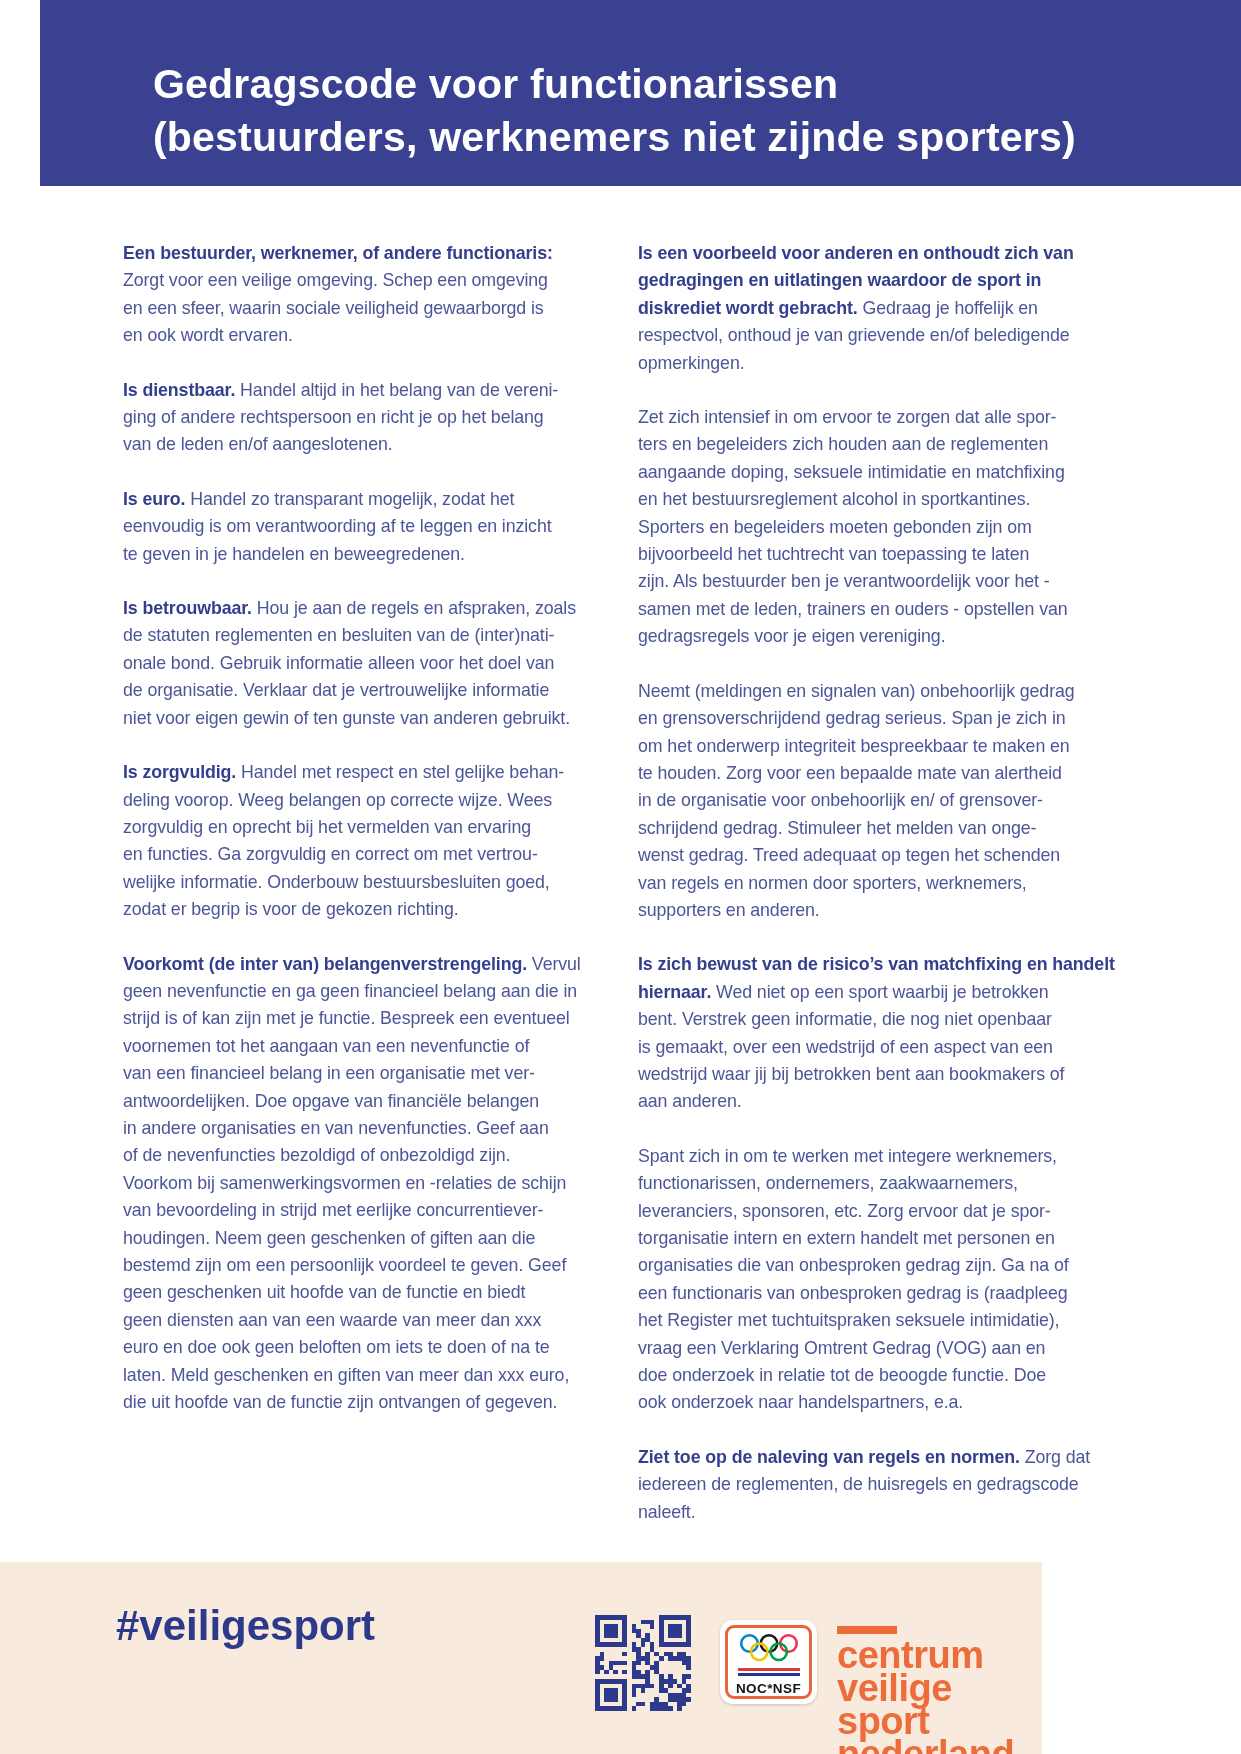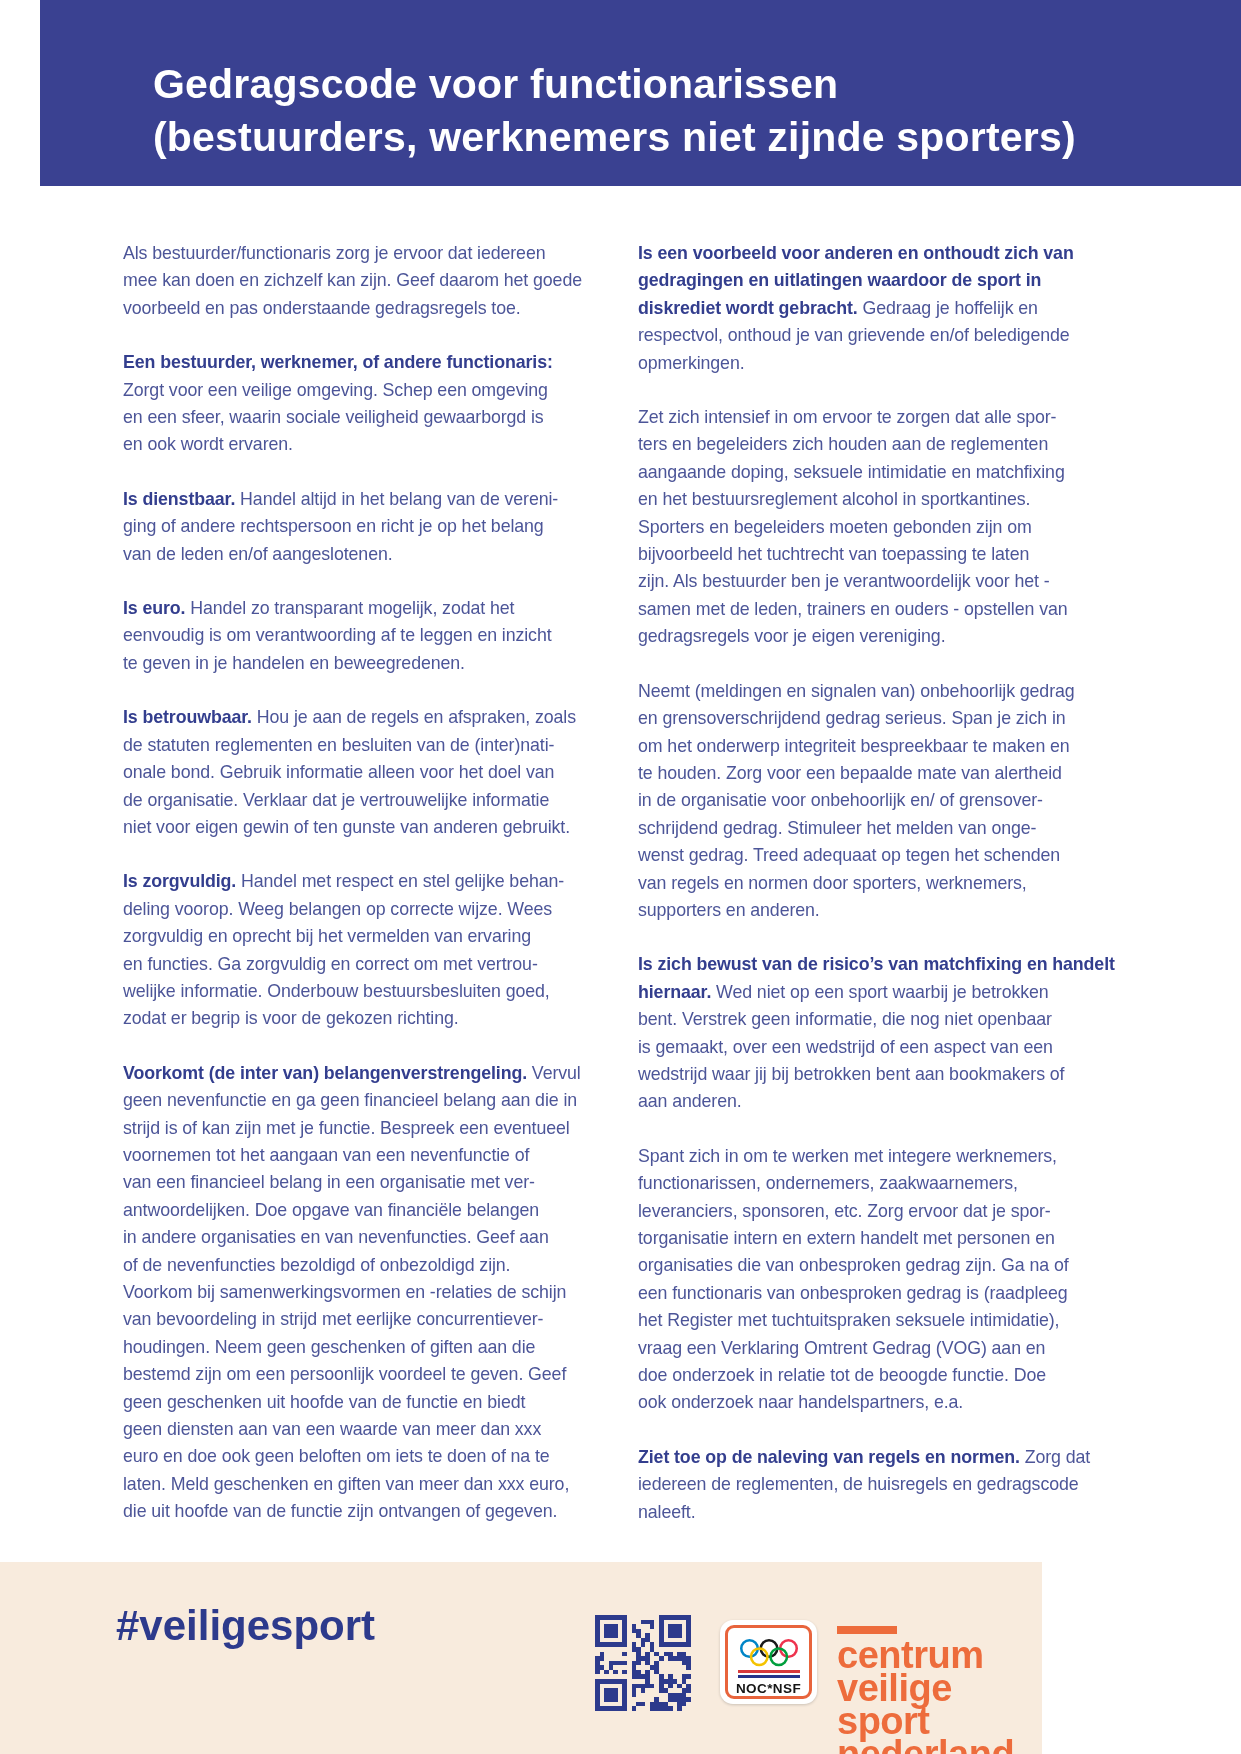--- a/index.html
+++ b/index.html
@@ -45,21 +45,21 @@
     position:absolute;left:116px;top:40px;font-size:42px;font-weight:bold;color:var(--navy);
   }
   .qr{position:absolute;left:595px;top:53px;width:96px;height:96px;}
   .logo-box{
     position:absolute;left:720px;top:58px;width:97px;height:84px;background:#ffffff;
     border-radius:13px;box-shadow:0 1px 3px rgba(0,0,0,.18);box-sizing:border-box;
   }
   .logo-inner{
     position:absolute;left:5px;top:5px;right:5px;bottom:5px;
     border:3px solid #e8643c;border-radius:9px;
-    display:flex;flex-direction:column;align-items:center;justify-content:flex-end;
+    display:flex;flex-direction:column;align-items:center;justify-content:space-between;
     padding-top:5px;box-sizing:border-box;
   }
   .rings{width:62px;height:30px;}
   .flag-lines{width:62px;margin-top:2px;}
   .flag-lines .r{height:3px;background:var(--flag-red);}
   .flag-lines .g{height:2px;background:#ffffff;}
   .flag-lines .bl{height:3px;background:var(--flag-blue);}
   .nocnsf{
     margin-top:3px;font-size:13.5px;font-weight:bold;color:#151515;letter-spacing:.4px;
   }
@@ -72,23 +72,20 @@
 </head>
 <body>
 
 <div class="header">
   <div class="t">Gedragscode voor functionarissen</div>
   <div class="t">(bestuurders, werknemers niet zijnde sporters)</div>
 </div>
 
 <div class="cols">
   <div class="col col-left">
-      <p class="para"><span>Als bestuurder/functionaris zorg je ervoor dat iedereen
-mee kan doen en zichzelf kan zijn. Geef daarom het goede
-voorbeeld en pas onderstaande gedragsregels toe.</span></p>
       <p class="para"><span class="b">Een bestuurder, werknemer, of andere functionaris:</span><span>
 Zorgt voor een veilige omgeving. Schep een omgeving
 en een sfeer, waarin sociale veiligheid gewaarborgd is
 en ook wordt ervaren.</span></p>
       <p class="para"><span class="b">Is dienstbaar.</span><span> Handel altijd in het belang van de vereni-
 ging of andere rechtspersoon en richt je op het belang
 van de leden en/of aangeslotenen.</span></p>
       <p class="para"><span class="b">Is euro.</span><span> Handel zo transparant mogelijk, zodat het
 eenvoudig is om verantwoording af te leggen en inzicht
 te geven in je handelen en beweegredenen.</span></p>

